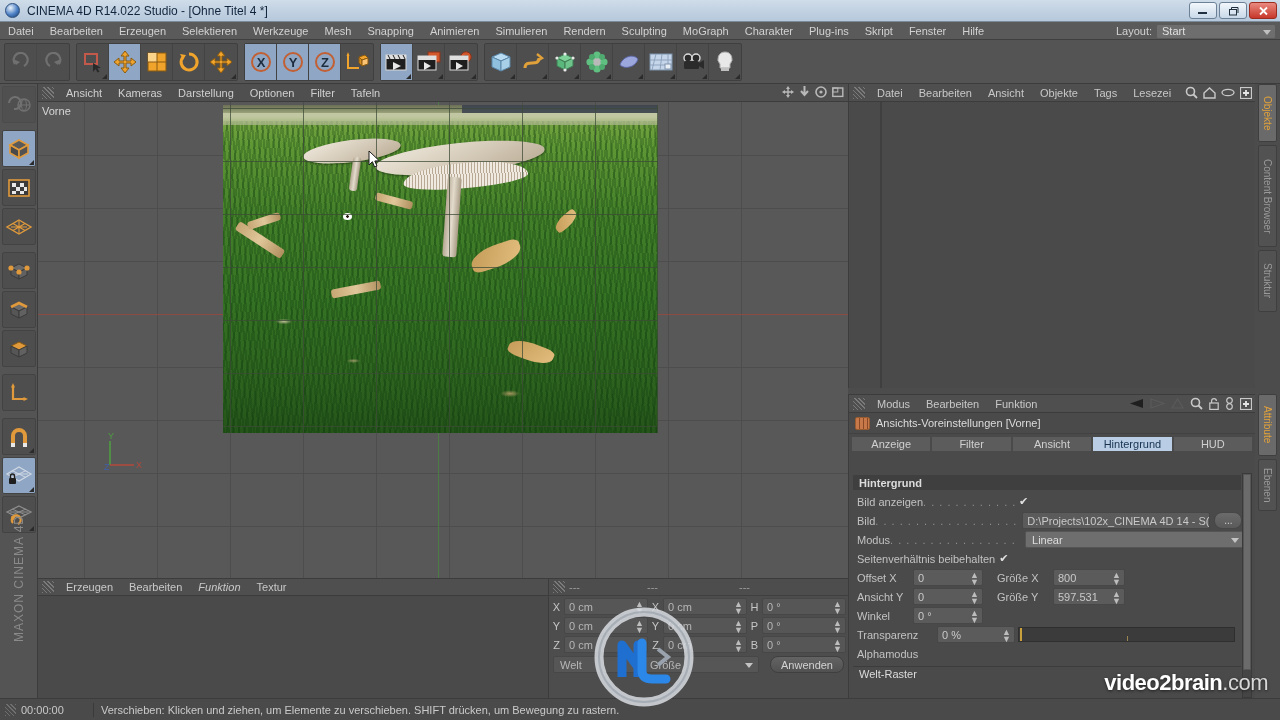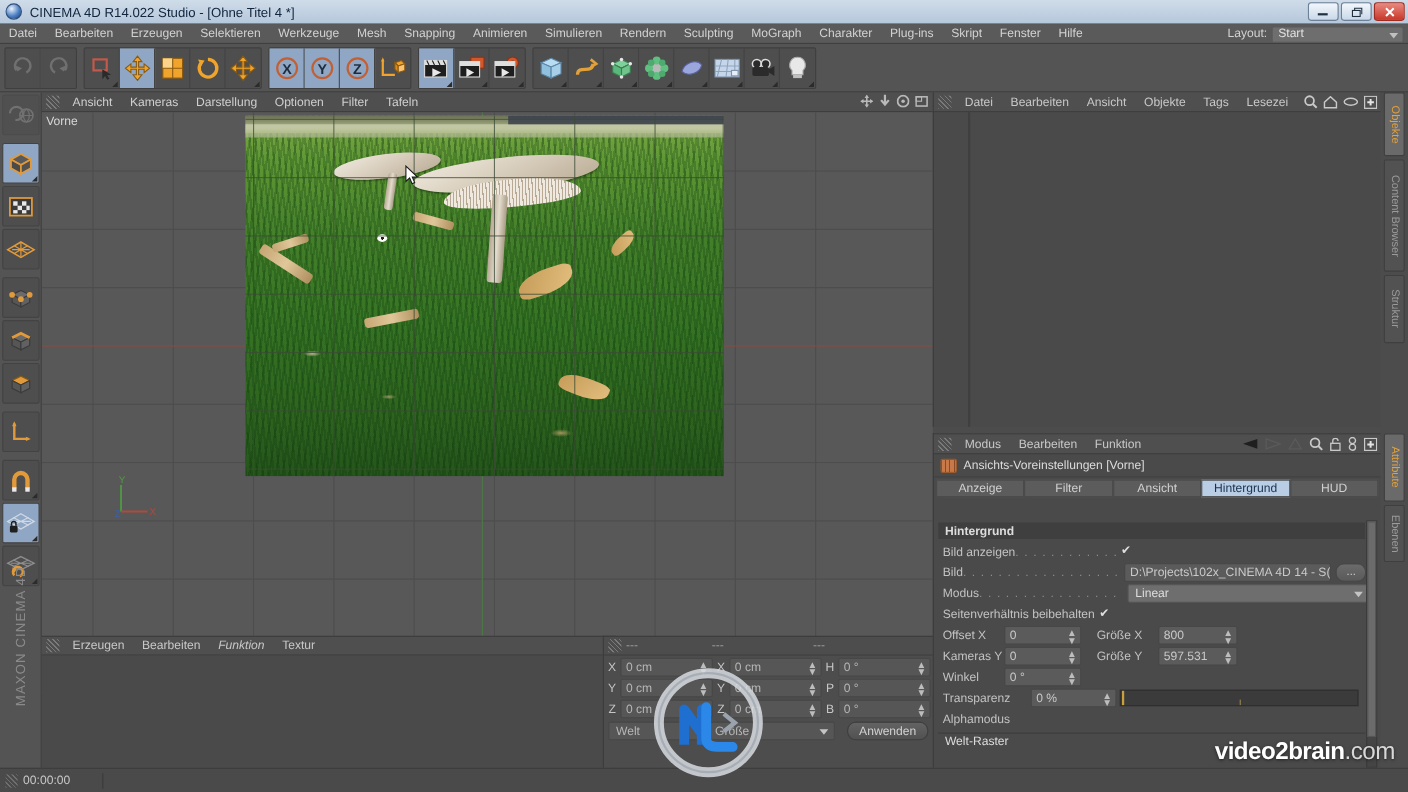--- a/index.html
+++ b/index.html
@@ -1217,21 +1217,21 @@
               <span class="spin">▲<br>▼</span>
             </span>
           <span class="plabel" style="width:56px;margin-left:14px">Größe X</span>
           <span class="pfield" style="width:72px">
               <span>800</span>
               <span class="spin">▲<br>▼</span>
             </span>
         </div>
 
         <div class="prow">
-          <span class="plabel" style="width:56px">Kameras Y</span>
+          <span class="plabel" style="width:56px">Ansicht Y</span>
           <span class="pfield" style="width:70px">
               <span>0</span>
               <span class="spin">▲<br>▼</span>
             </span>
           <span class="plabel" style="width:56px;margin-left:14px">Größe Y</span>
           <span class="pfield" style="width:72px">
               <span>597.531</span>
               <span class="spin">▲<br>▼</span>
             </span>
         </div>
@@ -1278,20 +1278,21 @@
       <div class="vtab sel" style="height:62px">Attribute</div>
       <div class="vtab" style="height:52px">Ebenen</div>
     </div>
   </div>
 </div>
 
 <div id="statusbar">
   <span class="sb-grip"></span>
   <span class="sb-time">00:00:00</span>
   <span class="sb-div"></span>
+  <span class="sb-msg">Verschieben: Klicken und ziehen, um Elemente zu verschieben. SHIFT drücken, um Bewegung zu rastern.</span>
 </div>
 
 <div id="wm-logo">
   <svg width="104" height="104" viewBox="0 0 104 104">
     <circle cx="52" cy="52" r="45" fill="none" stroke="#d8dde2" stroke-width="9" opacity=".85"></circle>
     <circle cx="52" cy="52" r="45" fill="none" stroke="#9aa3ad" stroke-width="2" opacity=".7"></circle>
     <path d="M30 72 L30 40 L46 62 L46 40 L46 72" fill="none" stroke="#1f6fd0" stroke-width="9" stroke-linejoin="round"></path>
     <path d="M50 38 L50 66 Q50 74 60 74 L74 74" fill="none" stroke="#2b87e8" stroke-width="9" stroke-linecap="round"></path>
     <path d="M66 44 L76 52 L66 60" fill="none" stroke="#9aa3ad" stroke-width="4"></path>
   </svg>

